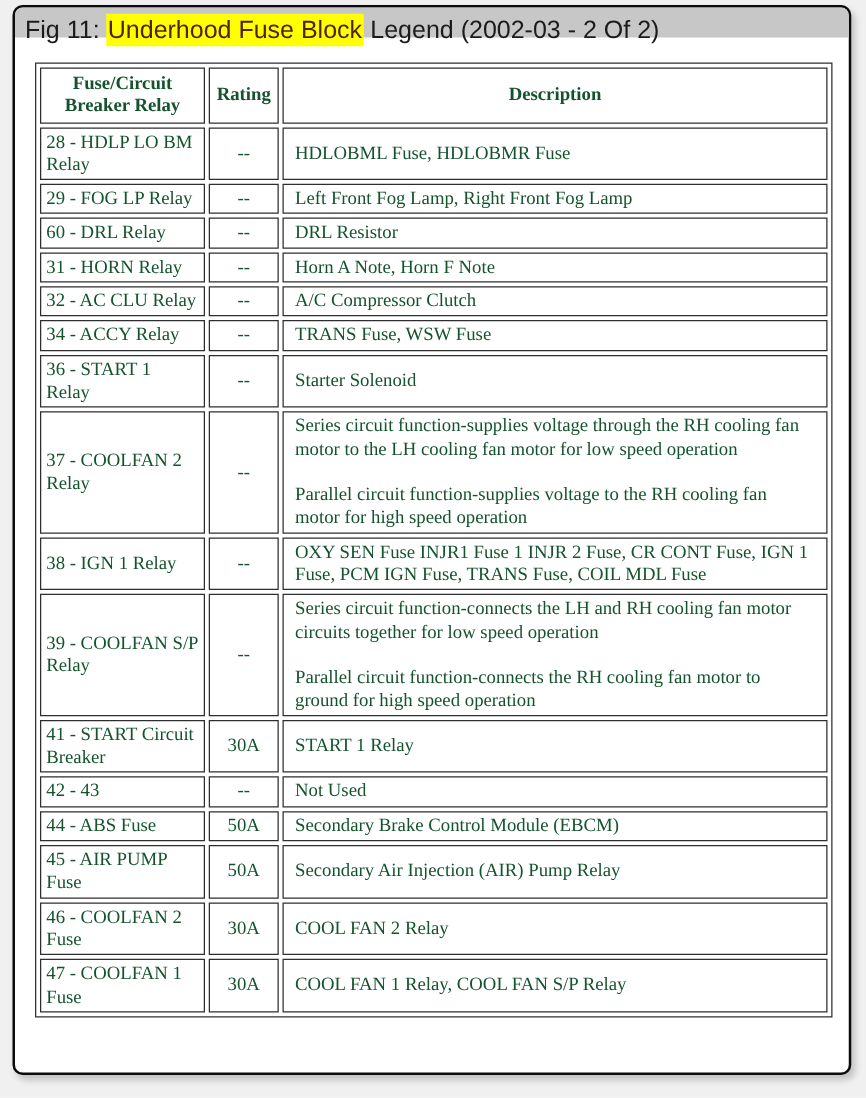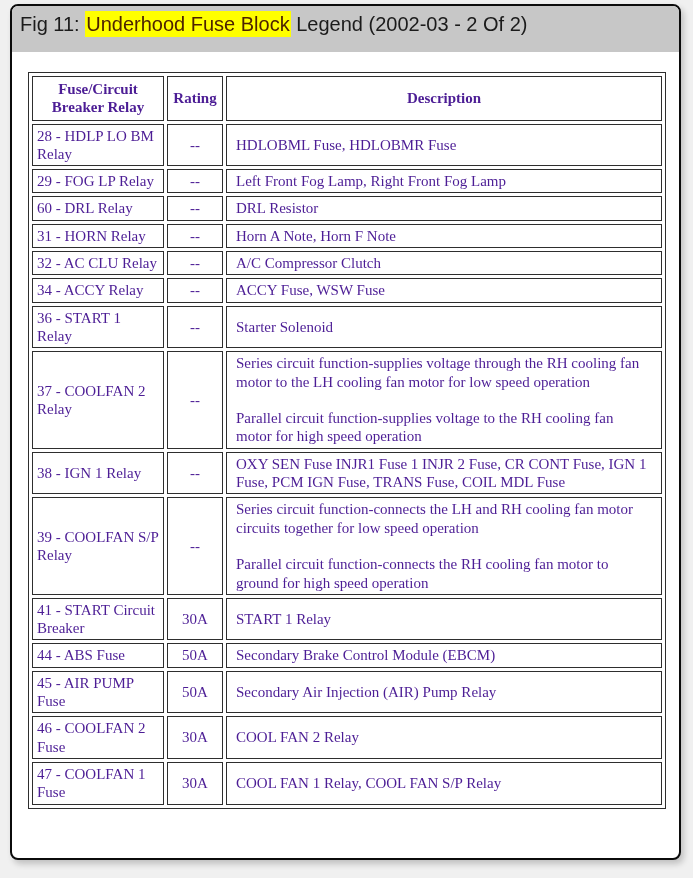--- a/index.html
+++ b/index.html
@@ -16,21 +16,21 @@
     margin: 4px 10px;
     width: 671px;
     height: 856px;
     background: #ffffff;
     border: 2px solid #0b0b0b;
     border-radius: 8px;
     box-shadow: 3px 4px 6px rgba(0,0,0,0.2);
     overflow: hidden;
   }
   .titlebar {
-    height: 46px;
+    height: 24px;
     line-height: 36px;
     background: #c7c7c7;
     padding-left: 8px;
     font-size: 20px;
     color: #1b1b1b;
     white-space: nowrap;
   }
   .titlebar .hl {
     background: #ffff00;
     color: #4d2300;
@@ -39,21 +39,21 @@
   .content {
     padding: 20px 13px 0 16px;
   }
   table.fuse {
     width: 100%;
     border-collapse: separate;
     border-spacing: 3px;
     border: 1px solid #2e2e2e;
     background: #ffffff;
     font-family: "Liberation Serif", serif;
-    color: #4c1d95;
+    color: #14532d;
   }
   table.fuse th, table.fuse td {
     border: 1px solid #2e2e2e;
     font-size: 15px;
     line-height: 1.22;
     vertical-align: middle;
   }
   table.fuse th {
     font-weight: bold;
     text-align: center;
@@ -103,21 +103,21 @@
             <td class="desc-cell">Horn A Note, Horn F Note</td>
           </tr>
           <tr>
             <td class="relay-cell">32 - AC CLU Relay</td>
             <td class="rating-cell">--</td>
             <td class="desc-cell">A/C Compressor Clutch</td>
           </tr>
           <tr>
             <td class="relay-cell">34 - ACCY Relay</td>
             <td class="rating-cell">--</td>
-            <td class="desc-cell">ACCY Fuse, WSW Fuse</td>
+            <td class="desc-cell">TRANS Fuse, WSW Fuse</td>
           </tr>
           <tr>
             <td class="relay-cell">36 - START 1 Relay</td>
             <td class="rating-cell">--</td>
             <td class="desc-cell">Starter Solenoid</td>
           </tr>
           <tr>
             <td class="relay-cell">37 - COOLFAN 2 Relay</td>
             <td class="rating-cell">--</td>
             <td class="desc-cell">Series circuit function-supplies voltage through the RH cooling fan motor to the LH cooling fan motor for low speed operation
@@ -135,20 +135,25 @@
             <td class="desc-cell">Series circuit function-connects the LH and RH cooling fan motor circuits together for low speed operation
 
 Parallel circuit function-connects the RH cooling fan motor to ground for high speed operation</td>
           </tr>
           <tr>
             <td class="relay-cell">41 - START Circuit Breaker</td>
             <td class="rating-cell">30A</td>
             <td class="desc-cell">START 1 Relay</td>
           </tr>
           <tr>
+            <td class="relay-cell">42 - 43</td>
+            <td class="rating-cell">--</td>
+            <td class="desc-cell">Not Used</td>
+          </tr>
+          <tr>
             <td class="relay-cell">44 - ABS Fuse</td>
             <td class="rating-cell">50A</td>
             <td class="desc-cell">Secondary Brake Control Module (EBCM)</td>
           </tr>
           <tr>
             <td class="relay-cell">45 - AIR PUMP Fuse</td>
             <td class="rating-cell">50A</td>
             <td class="desc-cell">Secondary Air Injection (AIR) Pump Relay</td>
           </tr>
           <tr>

